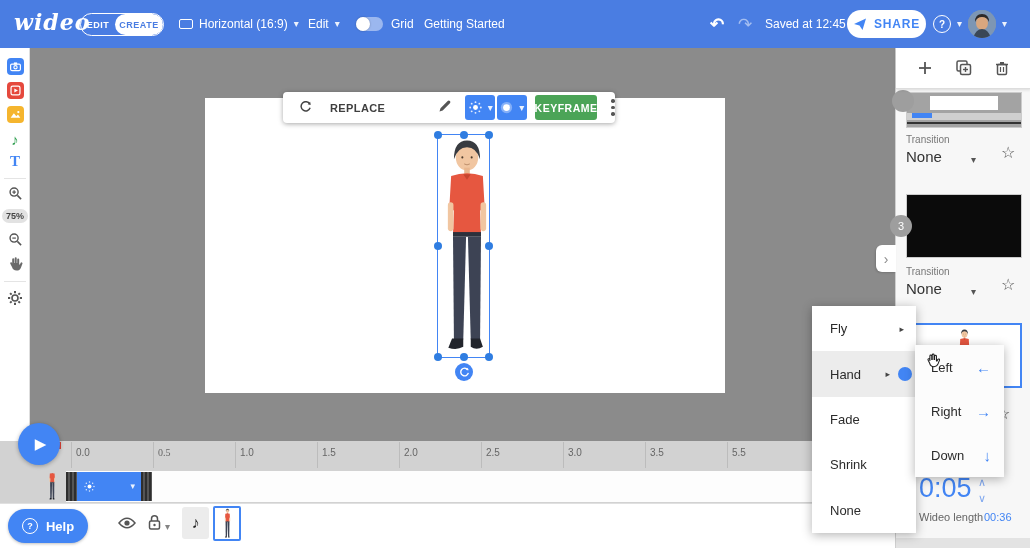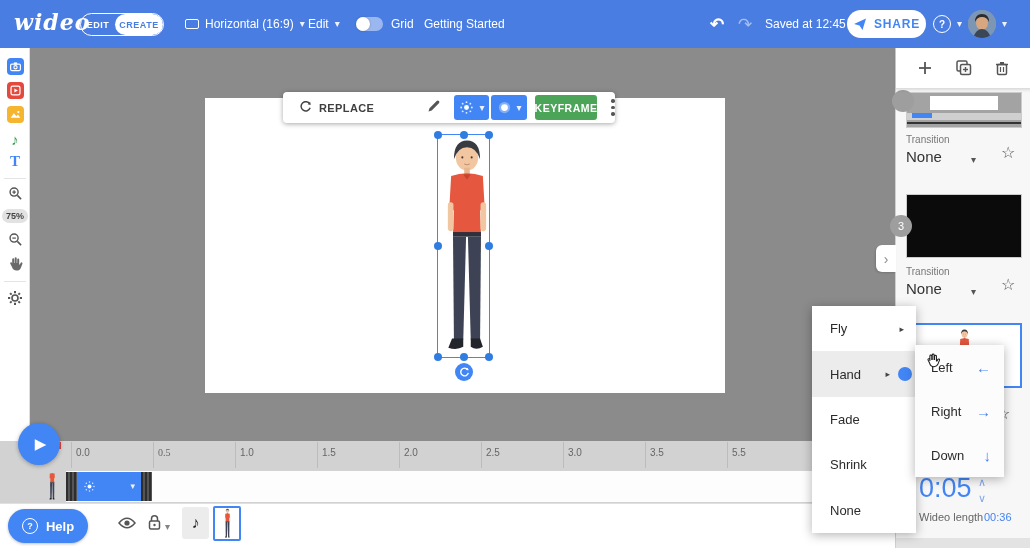--- a/index.html
+++ b/index.html
@@ -34,21 +34,21 @@
   .t-blue { color:#4285f4; font-size:15px; font-weight:bold; font-family:"Liberation Serif", serif; }
 
   
   .canvas { position:absolute; left:205px; top:98px; width:520px; height:295px; background:#fff; z-index:1; }
   .sel-box { position:absolute; left:437px; top:134px; width:53px; height:224px; border:1.5px solid #4285f4; z-index:6; }
   .handle { position:absolute; width:8px; height:8px; background:#2f7de1; border-radius:50%; transform:translate(-50%,-50%); }
   .rotate-handle { position:absolute; left:455px; top:363px; width:18px; height:18px; background:#4285f4; border-radius:50%; z-index:6; display:flex; align-items:center; justify-content:center; }
 
   
   .c-toolbar { position:absolute; left:283px; top:92px; width:332px; height:31px; background:#fff; border-radius:4px; box-shadow:0 1px 5px rgba(0,0,0,.35); z-index:30; display:flex; align-items:center; }
-  .replace { display:flex; align-items:center; gap:7px; margin-left:16px; font-size:11px; font-weight:bold; color:#3f3f3f; letter-spacing:.4px; }
+  .replace { display:flex; align-items:center; gap:18px; margin-left:16px; font-size:11px; font-weight:bold; color:#3f3f3f; letter-spacing:.4px; }
   .blue-btn { height:25px; width:47px; background:#4285f4; border-radius:3px; display:flex; align-items:center; justify-content:center; gap:5px; color:#fff; }
   .keyframe-btn { height:25px; width:70px; background:#4ba457; border-radius:3px; display:flex; align-items:center; justify-content:center; color:#fff; font-size:10.5px; font-weight:bold; letter-spacing:.5px; margin-left:8px; }
   .kebab { margin-left:14px; display:flex; flex-direction:column; gap:3px; }
   .kebab i { width:3.5px; height:3.5px; background:#555; border-radius:50%; }
 
   
   .right-panel { position:absolute; left:895px; top:48px; width:135px; height:500px; background:#f7f7f7; z-index:20; border-left:1px solid #cfcfcf; }
   .rp-toolbar { position:absolute; left:0; top:0; width:135px; height:41px; background:#fff; border-bottom:1px solid #ddd; box-shadow:0 1px 3px rgba(0,0,0,.12); display:flex; align-items:center; justify-content:space-evenly; z-index:4; }
   .thumb { position:absolute; left:10px; width:116px; border:1px solid #ccc; }
   .badge { position:absolute; width:22px; height:22px; background:#9e9e9e; border-radius:50%; color:#fff; font-size:11px; display:flex; align-items:center; justify-content:center; z-index:3; }
@@ -117,21 +117,21 @@
 <div class="app">
 
   <div class="navbar">
     <div class="logo">wideo</div>
 
     <div class="mode-toggle">
       <div class="mode-edit">EDIT</div>
       <div class="mode-create">CREATE</div>
     </div>
 
-    <div class="nav-group" style="left:185px;">
+    <div class="nav-group" style="left:179px;">
       <span class="aspect-icon"></span>
       <span>Horizontal (16:9)</span>
       <span class="caret">▾</span>
     </div>
 
     <div class="nav-group" style="left:308px;">
       <span>Edit</span>
       <span class="caret">▾</span>
     </div>
 

